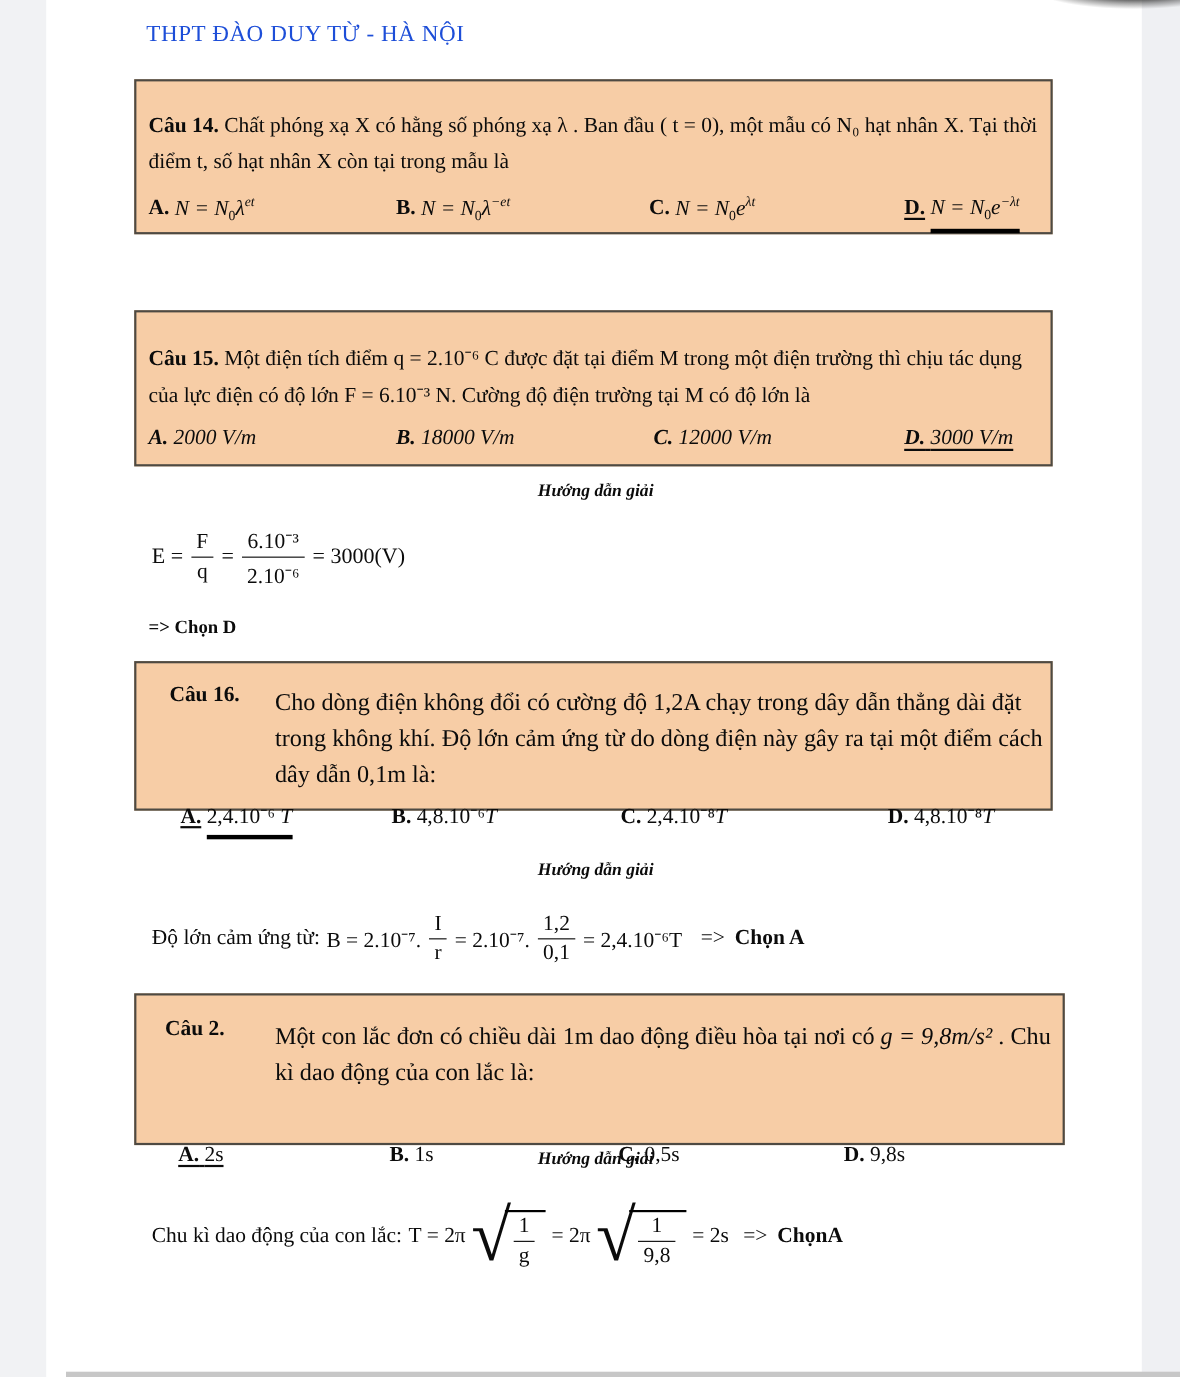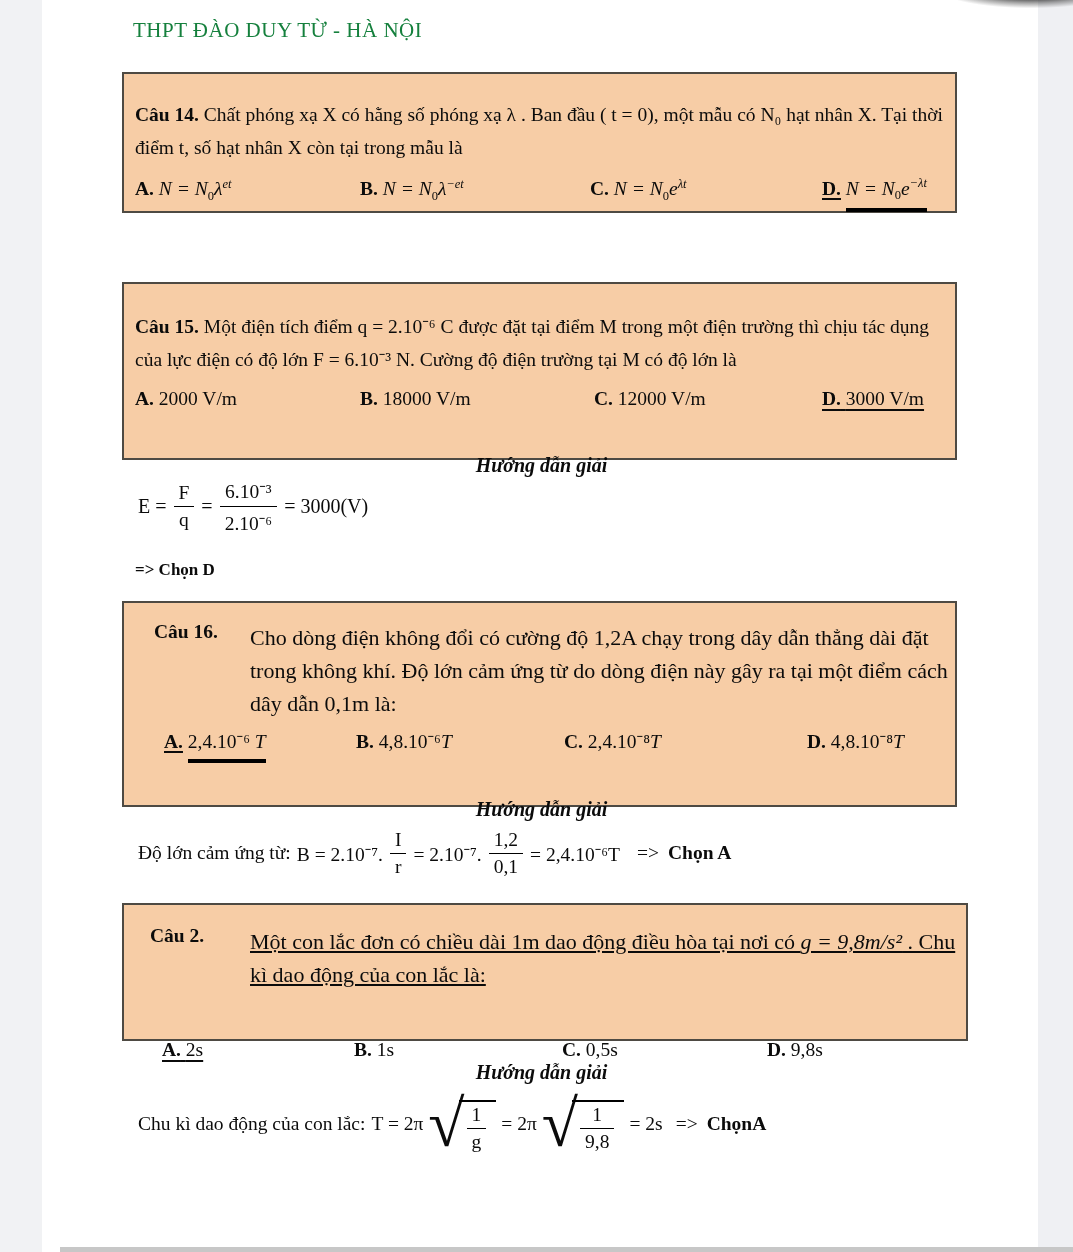--- a/index.html
+++ b/index.html
@@ -10,52 +10,52 @@
   }
   .strip-left{position:absolute;left:0;top:0;width:42px;height:1252px;background:#f1f2f4;}
   .strip-right{position:absolute;right:0;top:0;width:35px;height:1252px;background:#eff0f3;}
   .bottom-bar{position:absolute;left:60px;right:0;bottom:0;height:5px;background:#c7c7c7;z-index:6;}
   .corner-shadow{
     position:absolute;top:0;right:0;width:150px;height:22px;z-index:7;
     background:radial-gradient(ellipse 120px 26px at 72% -12px,
       rgba(45,45,45,0.9) 38%, rgba(60,60,60,0.45) 58%, rgba(90,90,90,0.0) 78%);
   }
   .header{
-    position:absolute;left:133px;top:18px;font-size:21px;letter-spacing:.5px;color:#15803d;
+    position:absolute;left:133px;top:18px;font-size:21px;letter-spacing:.5px;color:#1d4ed8;
   }
   .qbox{
     position:absolute;left:122px;width:835px;box-sizing:border-box;
     background:#f7cda6;border:2px solid #4e4a43;
   }
   #box14{top:72px;height:141px;}
-  #box15{top:282px;height:178px;}
-  #box16{top:601px;height:206px;padding-left:48px;}
+  #box15{top:282px;height:142px;}
+  #box16{top:601px;height:136px;padding-left:48px;}
   #box17{top:903px;height:138px;width:846px;}
   .qpara{position:absolute;left:11px;right:12px;font-size:19.5px;line-height:33px;}
   #box14 .qpara{top:24px;}
   #box15 .qpara{top:26px;}
   .qlabel{font-weight:bold;}
   .qlabel2{position:absolute;font-weight:bold;font-size:19.5px;}
   .qbody{position:absolute;font-size:22px;line-height:33px;}
   #box16 .qlabel2{left:30px;top:18px;}
   #box16 .qbody{left:126px;top:18px;width:702px;}
   #box17 .qlabel2{left:26px;top:20px;}
-  #box17 .qbody{left:126px;top:20px;width:708px;text-decoration:underline;}
+  #box17 .qbody{left:126px;top:20px;width:708px;}
   .optrow{position:absolute;left:0;right:0;height:40px;}
   .opt{position:absolute;white-space:nowrap;font-size:19.5px;}
   .olabel{font-weight:bold;}
   .u{text-decoration:underline;text-decoration-thickness:1.5px;text-underline-offset:3px;}
   .uall{text-decoration:underline;text-decoration-thickness:1.5px;text-underline-offset:4px;}
   .uline{display:inline-block;border-bottom:4px solid #000000;padding-bottom:5px;}
   .mit{font-style:italic;}
   sub{font-size:12.5px;}
   sup{font-size:12.5px;}
   .sol-heading{
     position:absolute;left:122px;width:839px;text-align:center;
-    font-weight:bold;font-style:italic;font-size:20px;margin-top:16px;
+    font-weight:bold;font-style:italic;font-size:16px;
   }
   .formula{position:absolute;display:flex;align-items:center;font-size:20px;white-space:nowrap;}
   .fm{margin:0 3px;}
   .frac{display:inline-block;text-align:center;font-size:19.5px;margin:0 4px;vertical-align:middle;}
   .frac .num{display:block;border-bottom:1.6px solid #000;padding:0 5px 2px;}
   .frac .den{display:block;padding:2px 5px 0;}
   .sqrt{display:inline-flex;align-items:flex-end;margin:0 2px;}
   .sqrt .sign{font-size:66px;line-height:58px;margin-right:-6px;font-weight:normal;}
   .sqrt .radicand{border-top:2px solid #000;padding:2px 6px 0 4px;}
   .choose{position:absolute;font-weight:bold;font-size:17px;}
@@ -95,21 +95,21 @@
       <span class="math uline"><span class="mit">N = N</span><sub>0</sub><span class="mit">e</span><sup class="mit">−λt</sup></span>
     </span>
   </div>
 </div>
 
 <div class="qbox" id="box15">
   <div class="qpara">
     <span class="qlabel">Câu 15.</span>
     <span>Một điện tích điểm  q = 2.10⁻⁶ C được đặt tại điểm M trong một điện trường thì chịu tác dụng của lực điện có độ lớn F = 6.10⁻³ N. Cường độ điện trường tại M có độ lớn là</span>
   </div>
-  <div class="optrow" style="top:104px;">
+  <div class="optrow" style="top:104px;font-style:italic;">
     <span class="opt" style="left:11px;">
       <span class="olabel">A.</span>
       <span>2000 V/m</span>
     </span>
     <span class="opt" style="left:236px;">
       <span class="olabel">B.</span>
       <span>18000 V/m</span>
     </span>
     <span class="opt" style="left:470px;">
       <span class="olabel">C.</span>

